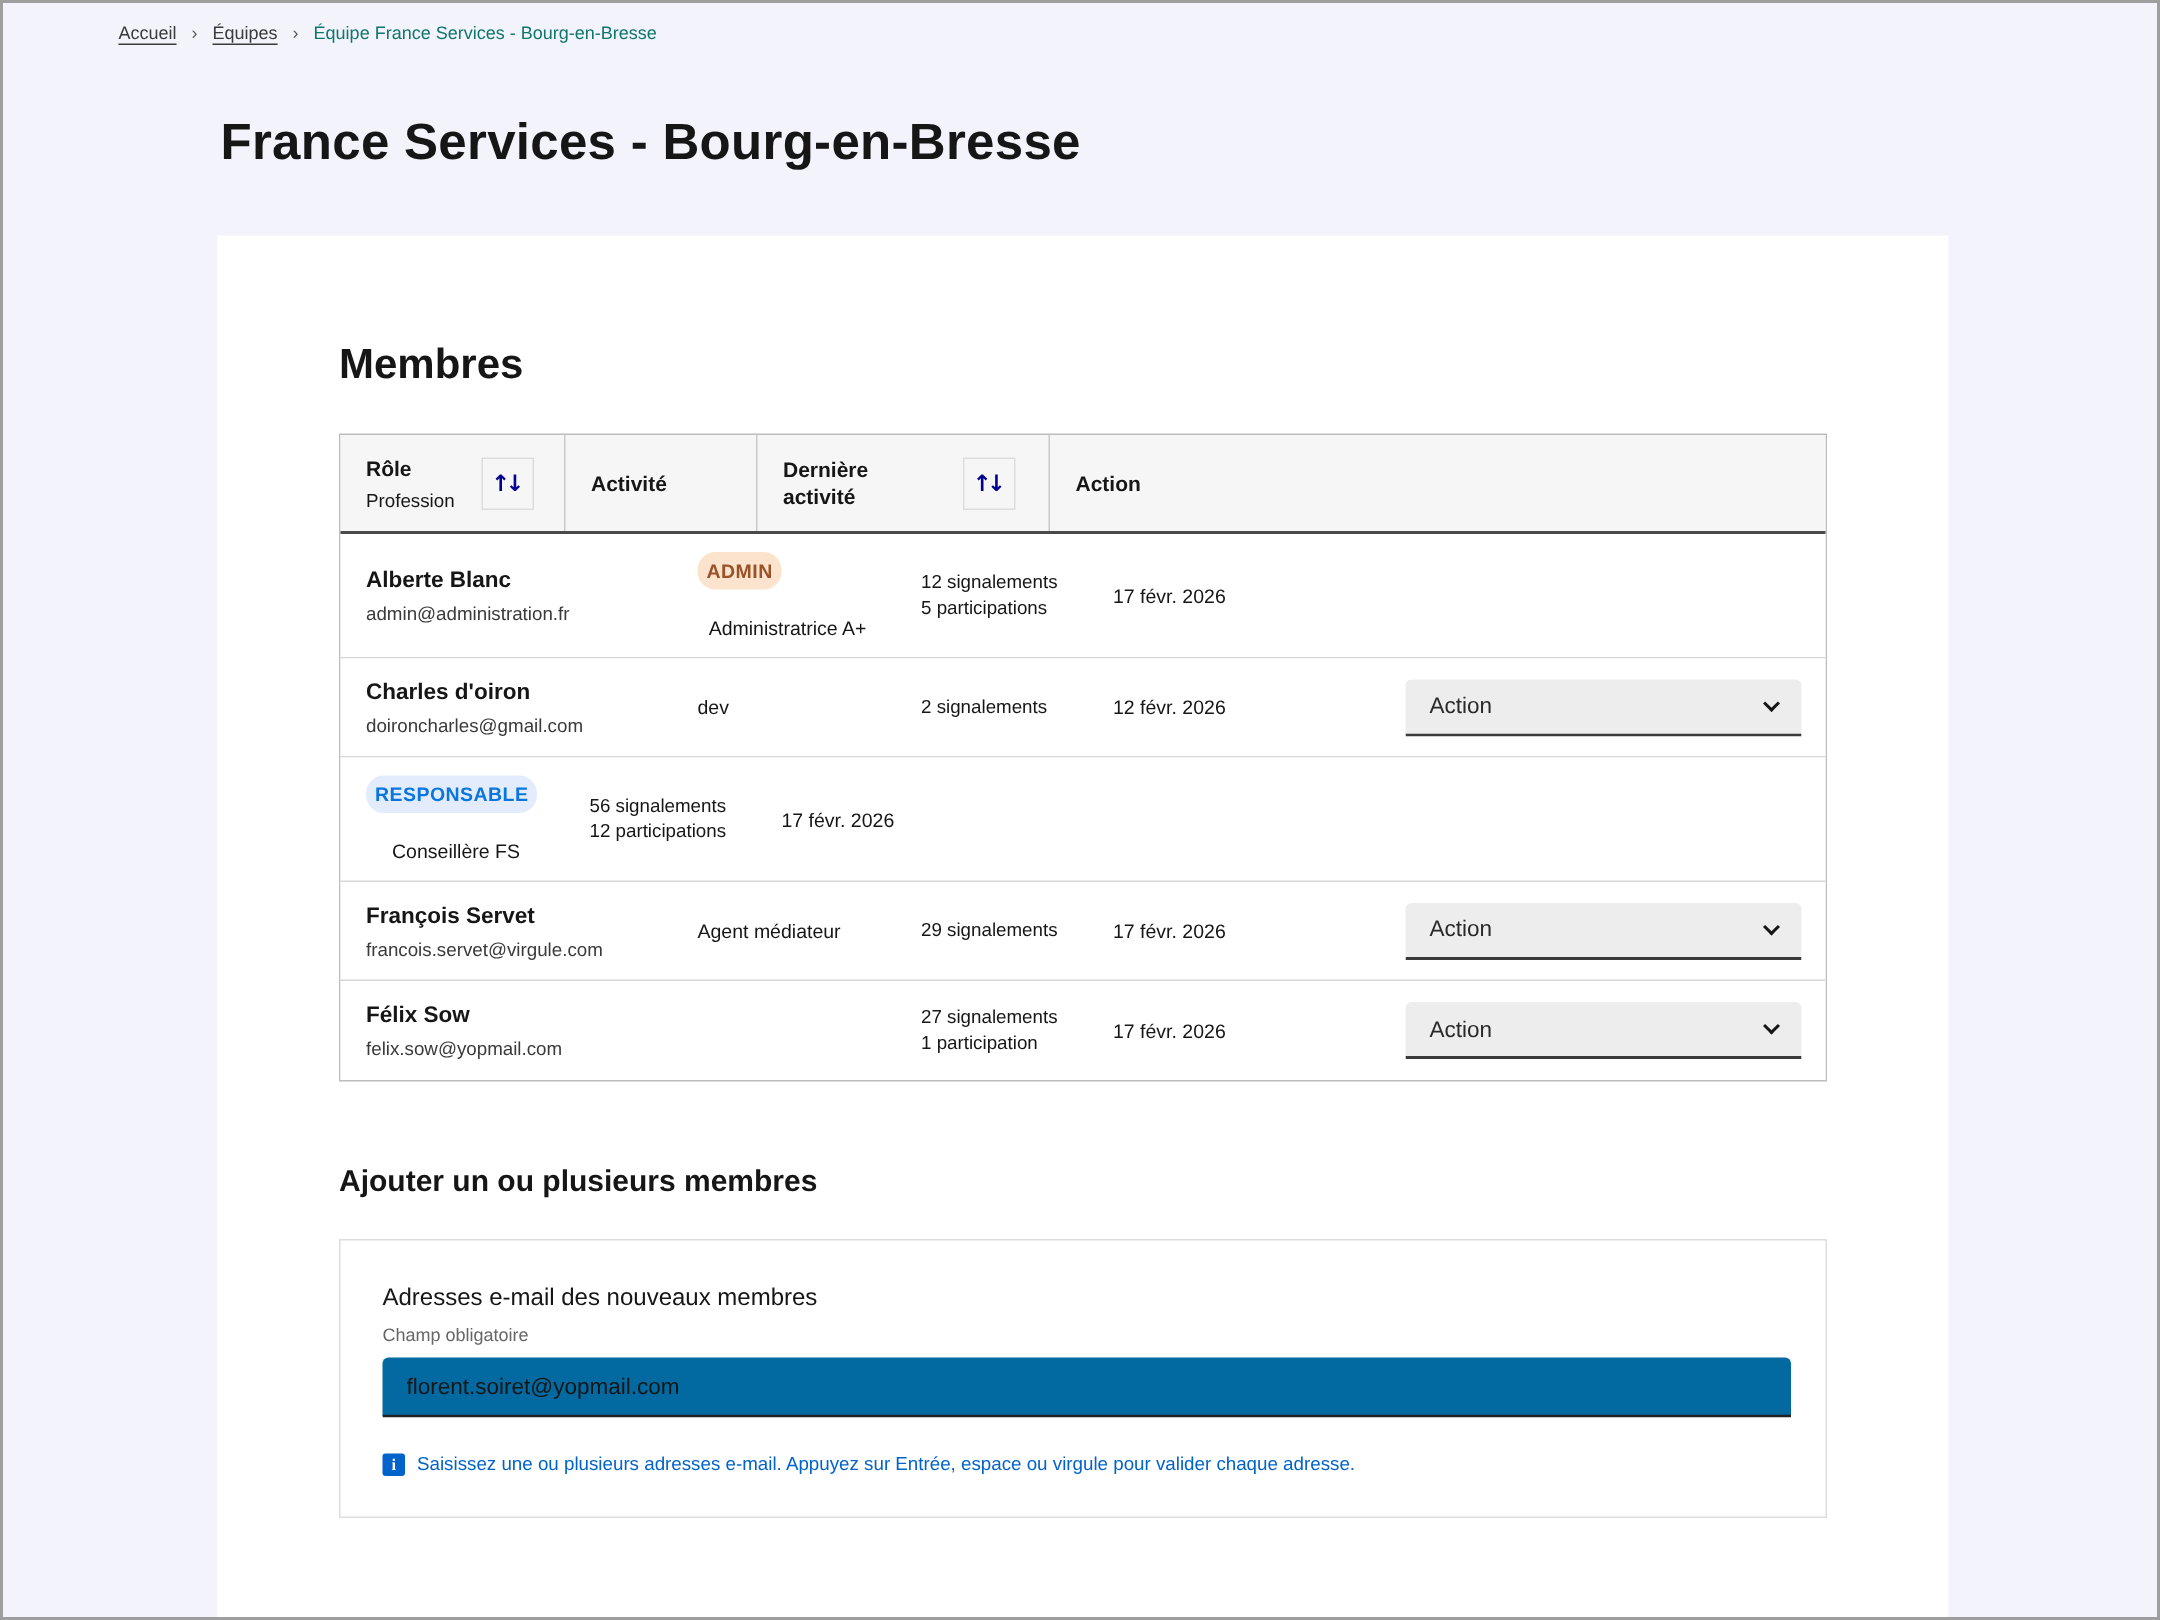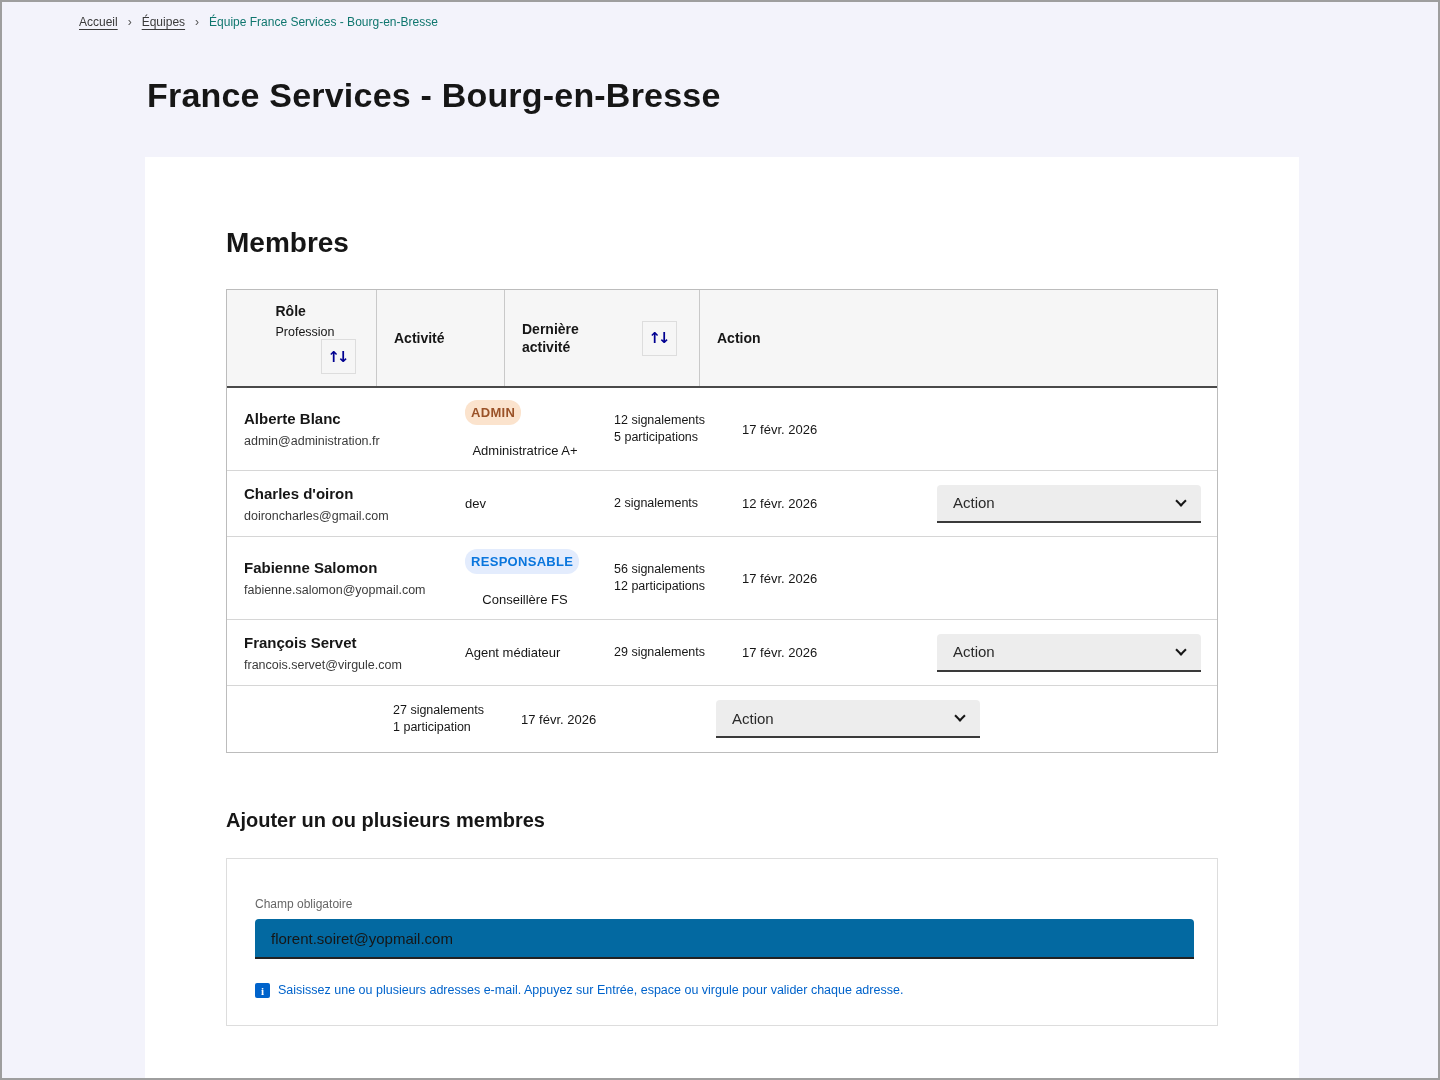--- a/index.html
+++ b/index.html
@@ -33,21 +33,21 @@
   .th { display: flex; align-items: center; padding: 12px 10px 12px 17px; min-height: 64px; }
   .th + .th { border-left: 1px solid #c9c9c9; }
   .th-title { font-size: 14px; font-weight: 700; line-height: 1.3; }
   .th-sub { font-size: 12.5px; font-weight: 400; color: #161616; margin-top: 5px; }
   .sort-btn { margin-left: auto; margin-right: 22px; width: 35px; height: 35px; flex: none;
     background: transparent; border: 1px solid #ddd; cursor: pointer;
     display: flex; align-items: center; justify-content: center;
     color: #000091; font-size: 15px; font-weight: 700; letter-spacing: -3px;
     font-family: "DejaVu Sans", sans-serif; padding-right: 3px; }
   .col-name { width: 221px; }
-  .col-role { width: 149px; flex-direction: column; }
+  .col-role { width: 149px; }
   .col-activity { width: 128px; }
   .col-last { width: 195px; }
   .col-action { width: 297px; }
 
   .trow { display: flex; border-bottom: 1px solid #d6d6d6; background: #fff; min-height: 66px; }
   .trow:last-child { border-bottom: none; }
   .td { display: flex; flex-direction: column; justify-content: center; padding: 12px 12px 12px 17px; }
   .member-name { font-size: 15px; font-weight: 700; }
   .member-email { font-size: 12.5px; color: #3a3a3a; margin-top: 7px; }
   .badge { display: inline-block; align-self: flex-start; font-size: 13px; font-weight: 700;
@@ -160,24 +160,20 @@
         </div>
         <div class="td col-action">
           <button class="action-select">
             <span>Action</span>
             <span class="chevron-down"></span>
           </button>
         </div>
       </div>
 
       <div class="trow">
-        <div class="td col-name">
-          <span class="member-name">Fabienne Salomon</span>
-          <span class="member-email">fabienne.salomon@yopmail.com</span>
-        </div>
         <div class="td col-role">
           <span class="badge badge-responsable">RESPONSABLE</span>
           <span class="profession">Conseillère FS</span>
         </div>
         <div class="td col-activity">
           <span class="activity-line">56 signalements</span>
           <span class="activity-line">12 participations</span>
         </div>
         <div class="td col-last">
           <span class="last-activity">17 févr. 2026</span>
@@ -201,20 +197,24 @@
         </div>
         <div class="td col-action">
           <button class="action-select">
             <span>Action</span>
             <span class="chevron-down"></span>
           </button>
         </div>
       </div>
 
       <div class="trow">
+        <div class="td col-name">
+          <span class="member-name">Félix Sow</span>
+          <span class="member-email">felix.sow@yopmail.com</span>
+        </div>
         <div class="td col-role">
           <span class="profession"></span>
         </div>
         <div class="td col-activity">
           <span class="activity-line">27 signalements</span>
           <span class="activity-line">1 participation</span>
         </div>
         <div class="td col-last">
           <span class="last-activity">17 févr. 2026</span>
         </div>
@@ -224,20 +224,21 @@
             <span class="chevron-down"></span>
           </button>
         </div>
       </div>
 
     </div>
 
     <h3 class="add-heading">Ajouter un ou plusieurs membres</h3>
 
     <div class="add-card">
+      <label class="field-label" for="emails-input">Adresses e-mail des nouveaux membres</label>
       <span class="field-hint">Champ obligatoire</span>
       <input id="emails-input" class="email-input" type="text" value="florent.soiret@yopmail.com" style="">
       <div class="info-row">
         <span class="info-icon">i</span>
         <span class="info-text">Saisissez une ou plusieurs adresses e-mail. Appuyez sur Entrée, espace ou virgule pour valider chaque adresse.</span>
       </div>
     </div>
 
   </div>
 </div>

